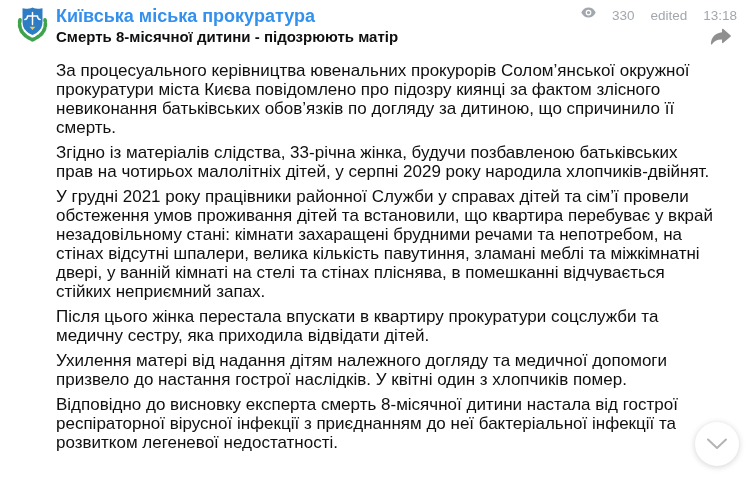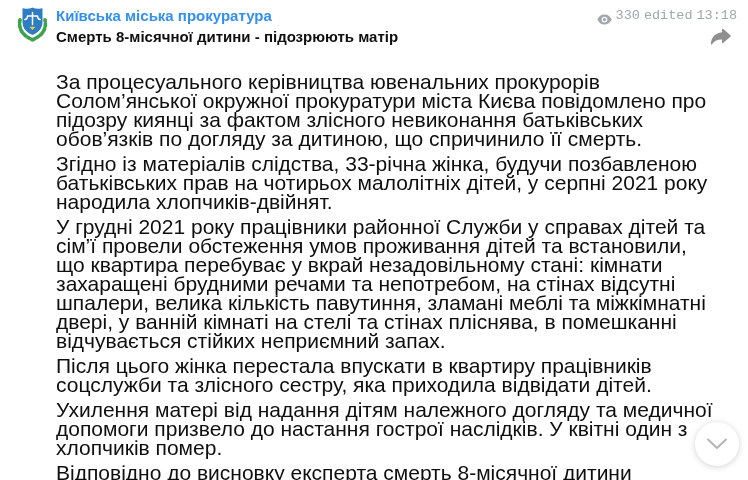--- a/index.html
+++ b/index.html
@@ -20,37 +20,37 @@
   }
   .avatar svg { width: 37px; height: 37px; display: block; }
 
   .content { flex: 1; margin-left: 5px; min-width: 0; }
 
   .header-row {
     display: flex; justify-content: space-between; align-items: flex-start;
     margin-top: 2px;
   }
   .channel-name {
-    color: #3390ec; font-weight: 700; font-size: 15px; line-height: 18px;
+    color: #3390ec; font-weight: 700; font-size: 18px; line-height: 18px;
     cursor: pointer;
   }
   .meta {
-    display: flex; align-items: flex-end; gap: 4px;
-    color: #a2a7ad; font-size: 13.5px; line-height: 18px; white-space: nowrap; font-family: Liberation Mono, monospace;
+    display: flex; align-items: flex-start; gap: 16px;
+    color: #a2a7ad; font-size: 13.5px; line-height: 18px; white-space: nowrap;
   }
   .meta svg { display: block; }
 
   .post-title {
     font-weight: 700; font-size: 15px; line-height: 19px; color: #0f0f0f;
-    margin-top: 2px; margin-bottom: 26px;
+    margin-top: 2px; margin-bottom: 15px;
   }
 
   .post-body p {
     margin: 0 16px 6px 0;
-    font-size: 21px; line-height: 19px; color: #0f0f0f;
+    font-size: 17px; line-height: 19px; color: #0f0f0f;
     max-width: 658px;
   }
 
   .share-btn {
     position: absolute; top: 27px; right: 16px;
     width: 22px; height: 19px; cursor: pointer; border: none; background: none; padding: 0;
   }
   .share-btn svg { display: block; width: 22px; height: 19px; }
 
   .scroll-down {
@@ -91,23 +91,23 @@
           <span>330</span>
           <span>edited</span>
           <span>13:18</span>
         </span>
       </div>
 
       <div class="post-title">Смерть 8-місячної дитини - підозрюють матір</div>
 
       <div class="post-body">
         <p>За процесуального керівництва ювенальних прокурорів Солом’янської окружної прокуратури міста Києва повідомлено про підозру киянці за фактом злісного невиконання батьківських обов’язків по догляду за дитиною, що спричинило її смерть.</p>
-        <p>Згідно із матеріалів слідства, 33-річна жінка, будучи позбавленою батьківських прав на чотирьох малолітніх дітей, у серпні 2021 року народила хлопчиків-двійнят.</p>
+        <p>Згідно із матеріалів слідства, 33-річна жінка, будучи позбавленою батьківських прав на чотирьох малолітніх дітей, у серпні 2029 року народила хлопчиків-двійнят.</p>
         <p>У грудні 2021 року працівники районної Служби у справах дітей та сім’ї провели обстеження умов проживання дітей та встановили, що квартира перебуває у вкрай незадовільному стані: кімнати захаращені брудними речами та непотребом, на стінах відсутні шпалери, велика кількість павутиння, зламані меблі та міжкімнатні двері, у ванній кімнаті на стелі та стінах пліснява, в помешканні відчувається стійких неприємний запах.</p>
-        <p>Після цього жінка перестала впускати в квартиру працівників соцслужби та злісного сестру, яка приходила відвідати дітей.</p>
+        <p>Після цього жінка перестала впускати в квартиру прокуратури соцслужби та медичну сестру, яка приходила відвідати дітей.</p>
         <p>Ухилення матері від надання дітям належного догляду та медичної допомоги призвело до настання гострої наслідків. У квітні один з хлопчиків помер.</p>
         <p>Відповідно до висновку експерта смерть 8-місячної дитини настала від гострої респіраторної вірусної інфекції з приєднанням до неї бактеріальної інфекції та розвитком легеневої недостатності.</p>
       </div>
 
     </div>
   </div>
 
   <button class="share-btn" title="">
     <svg viewBox="0 0 24 22" fill="#8f8f8f">
       <path d="M13.2 6.2V2.6c0-.6.7-.9 1.2-.5l8.8 7.6c.4.3.4.9 0 1.2l-8.8 7.6c-.5.4-1.2.1-1.2-.5v-3.6C7.6 14.2 4 16.2 1.6 20c-.4.6-1.3.3-1.3-.4C.7 11.8 5.4 7 13.2 6.2z"></path>

